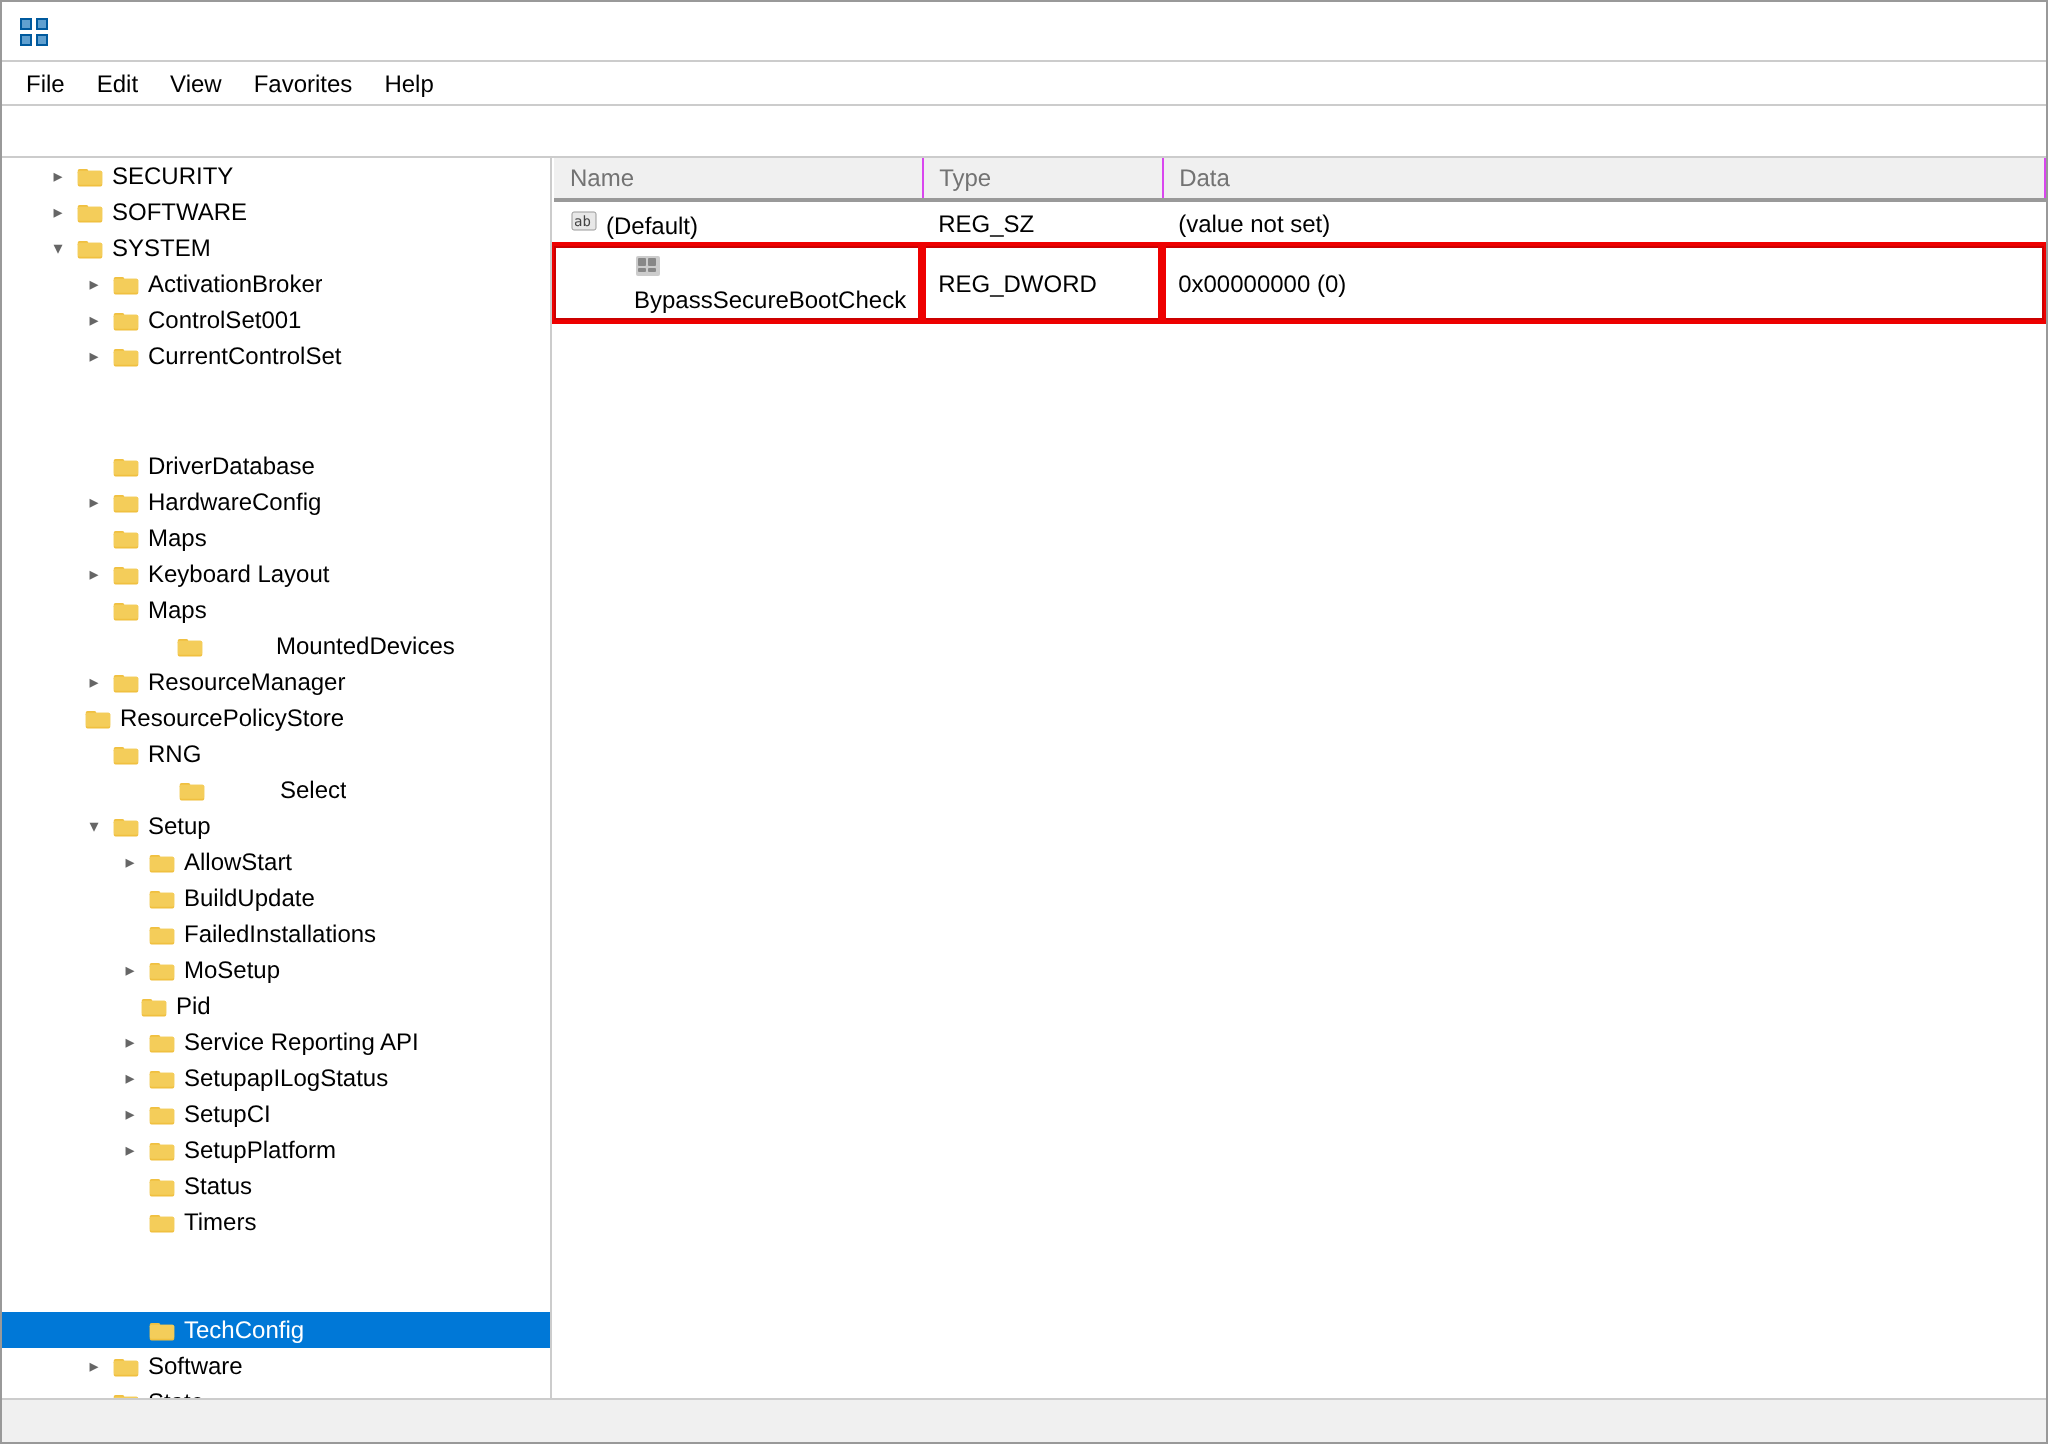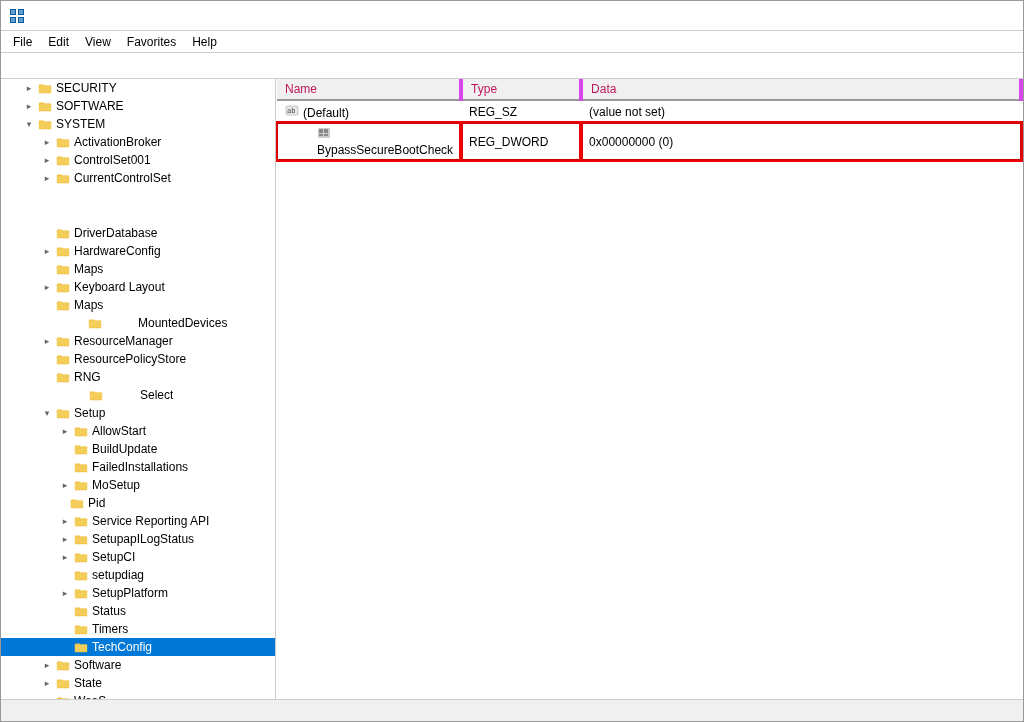--- a/index.html
+++ b/index.html
@@ -95,21 +95,21 @@
       width: 100%;
     }
     .tree-item {
       display: flex;
       align-items: center;
       height: 18px;
       padding-left: 4px;
       cursor: pointer;
       white-space: nowrap;
     }
-    .tree-item.selected-active { background: #0078d7; color: #fff; }
+    .tree-item.selected-active { background: #0078d7; color: #fff; margin-top: 36px; }
     .expander {
       width: 16px;
       height: 16px;
       display: flex;
       align-items: center;
       justify-content: center;
       font-size: 9px;
       color: #666;
       flex-shrink: 0;
     }
@@ -138,25 +138,25 @@
       border-collapse: collapse;
     }
     .detail-header {
       background: #f0f0f0;
       position: sticky;
       top: 0;
     }
     .detail-header th {
       text-align: left;
       padding: 3px 8px;
-      border-right: 4px solid #d946ef;
+      border-right: 1px solid #d946ef;
       border-bottom: 2px solid #999;
       font-weight: normal;
       font-size: 12px;
-      color: #be185d;
+      color: #737373;
     }
     .detail-row td {
       padding: 2px 8px;
       border-bottom: 1px solid #f5f5f5;
       font-size: 12px;
       vertical-align: middle;
       height: 20px;
     }
     .detail-row.highlighted td {
       outline: 2px solid #e00;
@@ -363,21 +363,21 @@
             <span class="expander">▸</span>
             <span class="folder-icon">
               <svg viewBox="0 0 16 16" xmlns="http://www.w3.org/2000/svg" width="14" height="14">
     <rect x="1" y="5" width="14" height="9" rx="1" fill="#f0c040"></rect>
     <rect x="1" y="4" width="6" height="3" rx="1" fill="#f0c040"></rect>
     <rect x="1" y="5" width="14" height="8" rx="1" fill="#f5d060" opacity="0.8"></rect>
   </svg>
             </span>
             <span class="tree-label">ResourceManager</span>
           </div>
-          <div class="tree-item" style="padding-left: 38px;">
+          <div class="tree-item" style="padding-left: 24px;">
             <span class="expander"></span>
             <span class="folder-icon">
               <svg viewBox="0 0 16 16" xmlns="http://www.w3.org/2000/svg" width="14" height="14">
     <rect x="1" y="5" width="14" height="9" rx="1" fill="#f0c040"></rect>
     <rect x="1" y="4" width="6" height="3" rx="1" fill="#f0c040"></rect>
     <rect x="1" y="5" width="14" height="8" rx="1" fill="#f5d060" opacity="0.8"></rect>
   </svg>
             </span>
             <span class="tree-label">ResourcePolicyStore</span>
           </div>
@@ -494,31 +494,20 @@
           <div class="tree-item" style="padding-left: 56px;">
             <span class="expander">▸</span>
             <span class="folder-icon">
               <svg viewBox="0 0 16 16" xmlns="http://www.w3.org/2000/svg" width="14" height="14">
     <rect x="1" y="5" width="14" height="9" rx="1" fill="#f0c040"></rect>
     <rect x="1" y="4" width="6" height="3" rx="1" fill="#f0c040"></rect>
     <rect x="1" y="5" width="14" height="8" rx="1" fill="#f5d060" opacity="0.8"></rect>
   </svg>
             </span>
             <span class="tree-label">SetupCI</span>
-          </div>
-          <div class="tree-item" style="padding-left: 56px;">
-            <span class="expander"></span>
-            <span class="folder-icon">
-              <svg viewBox="0 0 16 16" xmlns="http://www.w3.org/2000/svg" width="14" height="14">
-    <rect x="1" y="5" width="14" height="9" rx="1" fill="#f0c040"></rect>
-    <rect x="1" y="4" width="6" height="3" rx="1" fill="#f0c040"></rect>
-    <rect x="1" y="5" width="14" height="8" rx="1" fill="#f5d060" opacity="0.8"></rect>
-  </svg>
-            </span>
-            <span class="tree-label">setupdiag</span>
           </div>
           <div class="tree-item" style="padding-left: 56px;">
             <span class="expander">▸</span>
             <span class="folder-icon">
               <svg viewBox="0 0 16 16" xmlns="http://www.w3.org/2000/svg" width="14" height="14">
     <rect x="1" y="5" width="14" height="9" rx="1" fill="#f0c040"></rect>
     <rect x="1" y="4" width="6" height="3" rx="1" fill="#f0c040"></rect>
     <rect x="1" y="5" width="14" height="8" rx="1" fill="#f5d060" opacity="0.8"></rect>
   </svg>
             </span>

